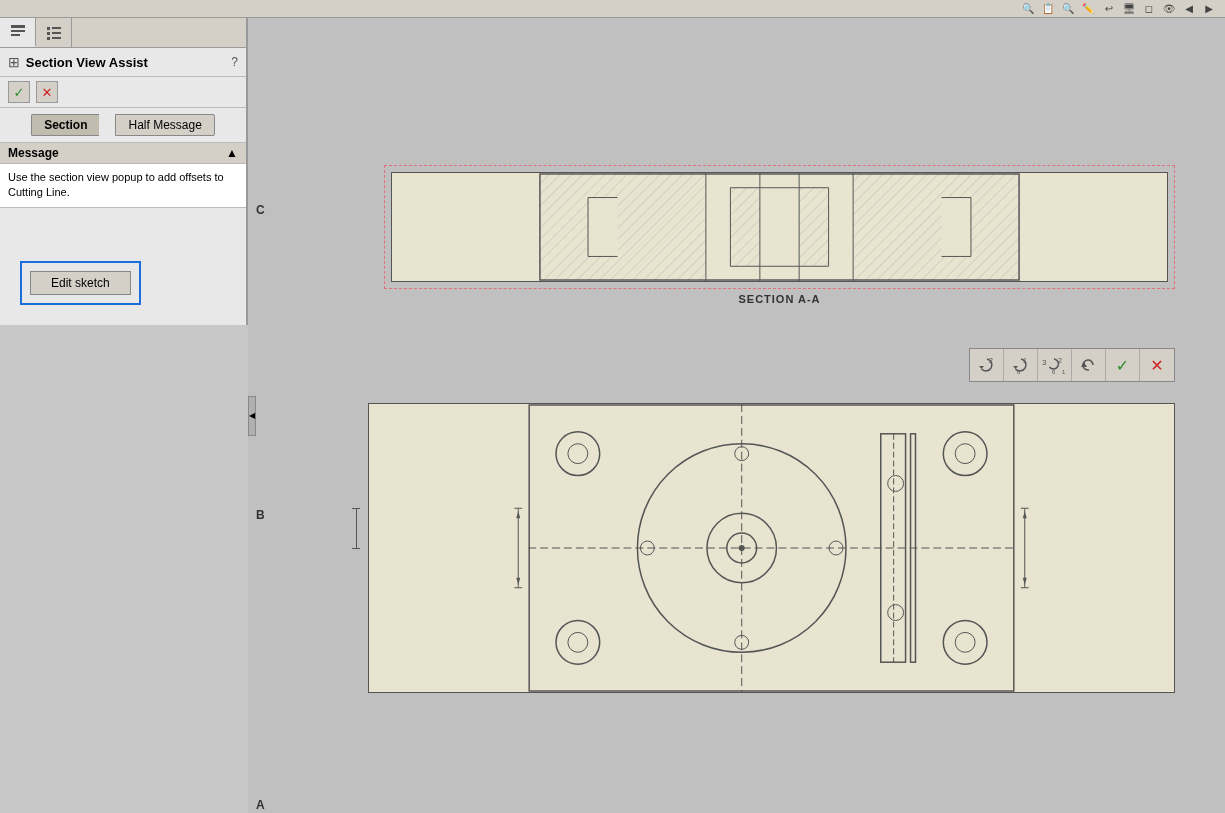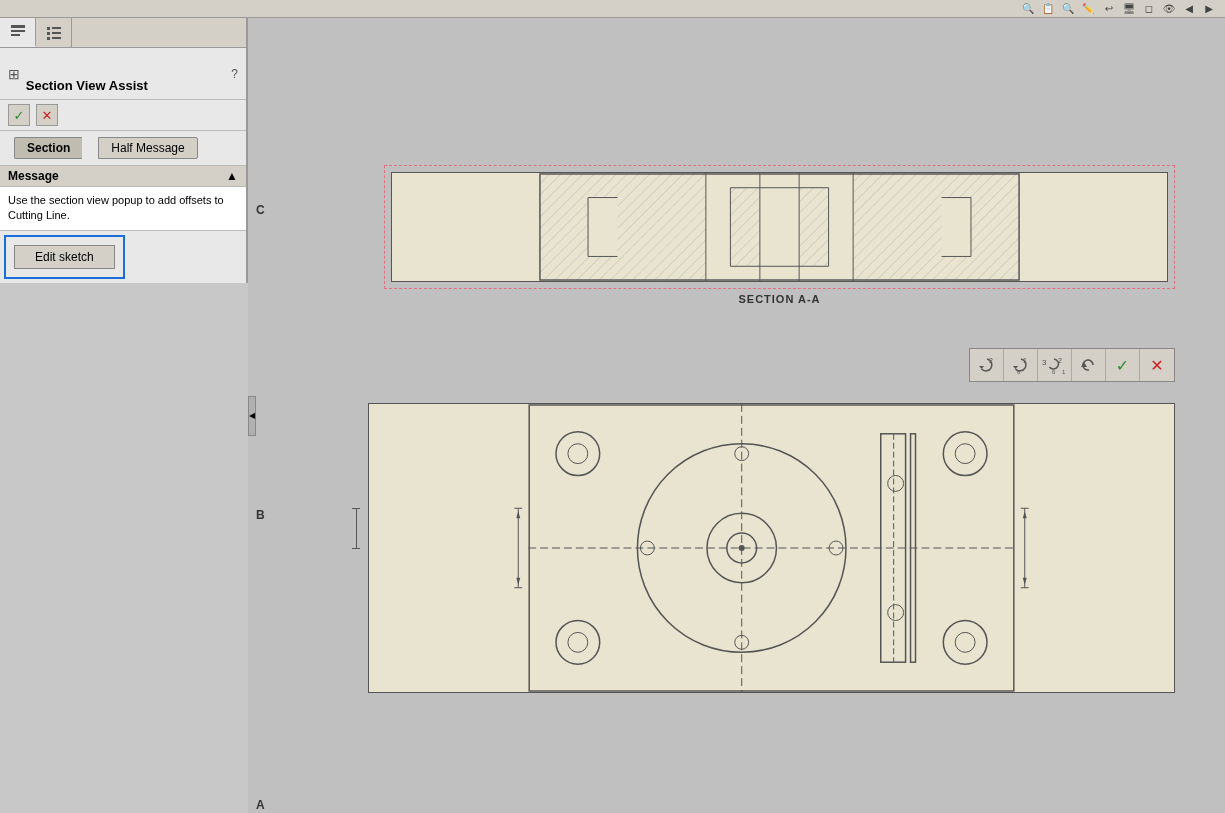--- a/index.html
+++ b/index.html
@@ -94,21 +94,20 @@
       background: #e8e8e8;
     }
     .panel-header-icon {
       color: #555;
       font-size: 14px;
     }
     .panel-header-title {
       font-weight: bold;
       font-size: 13px;
       flex: 1;
-      margin-top: 24px;
     }
     .panel-header-help {
       color: #555;
       font-size: 12px;
       cursor: pointer;
     }
 
     
     .action-row {
       padding: 4px 8px;
@@ -131,20 +130,21 @@
     .action-btn.accept { color: #2a8a2a; }
     .action-btn.cancel { color: #cc2222; }
 
     
     .section-tabs {
       padding: 6px 14px;
       display: flex;
       gap: 16px;
       border-bottom: 1px solid #bbb;
       background: #e8e8e8;
+      justify-content: center;
     }
     .section-tab-btn {
       padding: 3px 12px;
       border: 1px solid #888;
       background: #d4d0c8;
       cursor: pointer;
       font-size: 12px;
     }
     .section-tab-btn:first-child {
       border-right: none;
@@ -180,21 +180,22 @@
     .message-content {
       background: #ffffff;
       padding: 6px 8px;
       font-size: 11px;
       color: #000;
       line-height: 1.4;
     }
 
     
     .edit-sketch-container {
-      padding: 4px;
+      padding: 20px;
+      margin-top: 33px;
     }
     .edit-sketch-wrapper {
       border: 2px solid #1a6edc;
       padding: 8px;
       display: inline-block;
     }
     .edit-sketch-btn {
       padding: 4px 20px;
       background: #d4d0c8;
       border: 1px solid #888;

